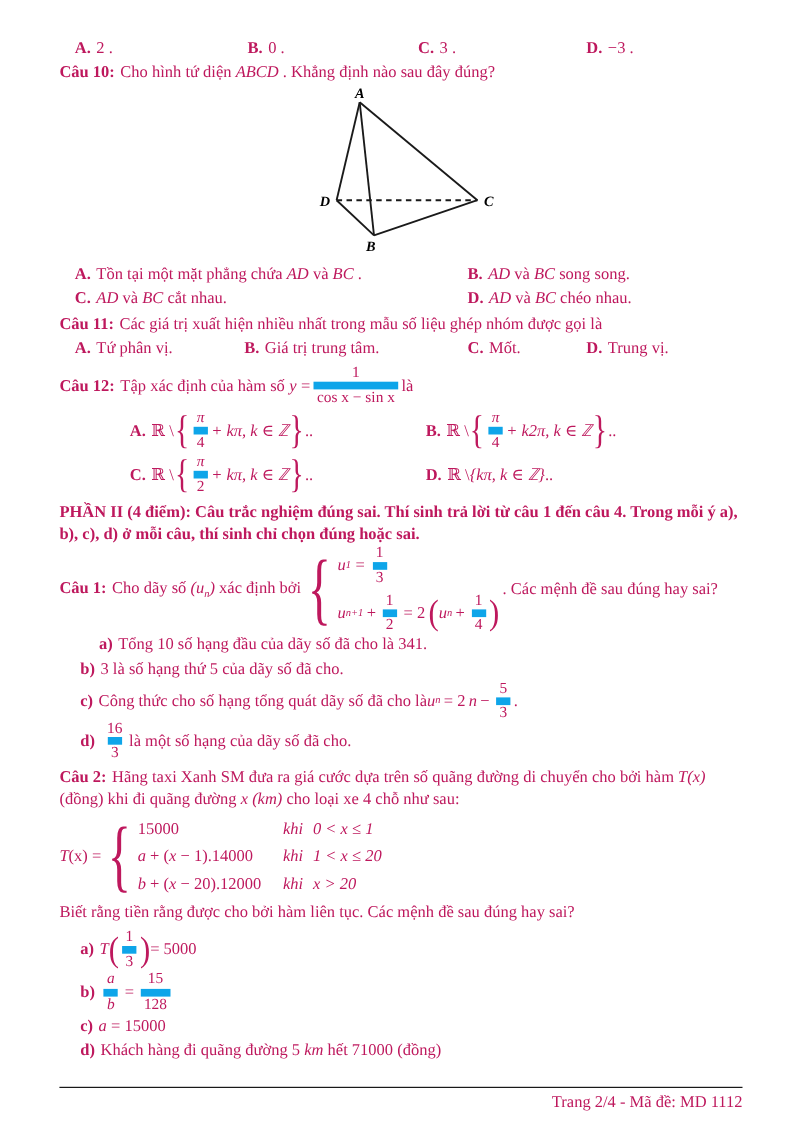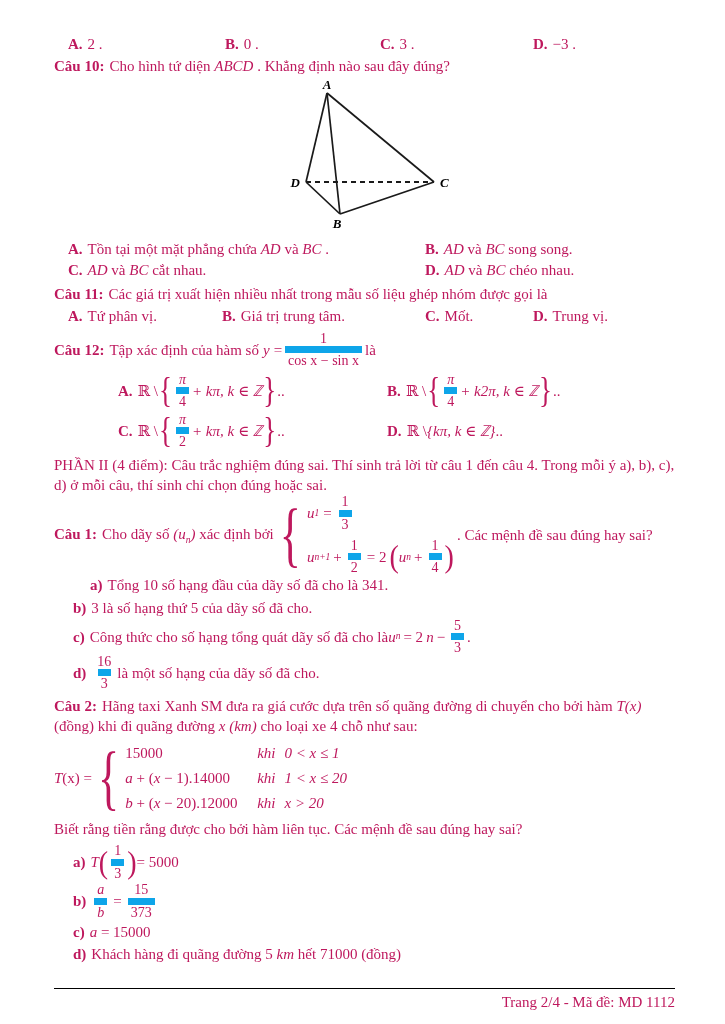--- a/index.html
+++ b/index.html
@@ -23,21 +23,21 @@
   .frac{display:inline-flex;flex-direction:column;align-items:center;vertical-align:middle;line-height:1.12;font-size:14px;margin:0 3px;}
   .frac .num{padding:0 3px;}
   .frac .den{padding:0 3px;border-top:7px solid #0ea5e9;}
   sub{font-size:9.5px;font-style:italic;}
   .q12line{display:flex;align-items:center;margin-top:4px;height:40px;}
   .q12opts{display:grid;grid-template-columns:269px 1fr;margin-left:64px;margin-top:2px;row-gap:2px;}
   .mopt{display:flex;align-items:center;height:38px;}
   .curly-sm{display:inline-block;font-size:27px;line-height:1;transform:scaleY(1.35);transform-origin:center;margin:0 1px;font-weight:400;}
   .curly-big{display:inline-block;font-size:44px;line-height:1;transform:scaleY(1.65);transform-origin:center;margin:0 3px 0 6px;font-weight:400;}
   .bigp{display:inline-block;font-size:28px;line-height:1;transform:scaleY(1.15);vertical-align:middle;font-weight:400;}
-  .bold-par{font-weight:400;margin-top:5px;}
+  .bold-par{font-weight:700;margin-top:5px;}
   .q1block{display:flex;align-items:center;margin-top:4px;height:72px;}
   .sysrows{display:inline-flex;flex-direction:column;gap:5px;margin:0 3px;}
   .sysrow{display:flex;align-items:center;}
   .item{margin-left:19px;margin-top:2px;}
   .tall{display:flex;align-items:center;height:34px;}
   .q2par{margin-top:6px;}
   .pwblock{display:flex;align-items:center;margin-top:4px;height:76px;}
   .pwrows{display:flex;flex-direction:column;gap:5px;margin-left:3px;}
   .pwrow{display:flex;align-items:center;}
   .pwexpr{width:132px;}
@@ -248,21 +248,21 @@
     </p>
   <p class="item tall" style="height:36px;">
       <span class="ol">b)</span>
       <span class="frac">
         <span class="num m">a</span>
         <span class="den m">b</span>
       </span>
       <span style="margin:0 3px;">=</span>
       <span class="frac">
         <span class="num">15</span>
-        <span class="den">373</span>
+        <span class="den">128</span>
       </span>
     </p>
   <p class="item"><span class="ol">c)</span><span class="m">a</span><span> = 15000</span></p>
   <p class="item"><span class="ol">d)</span><span>Khách hàng đi quãng đường </span><span>5 </span><span class="m">km</span><span> hết </span><span>71000</span><span> (đồng)</span></p>
 
   <div class="footer"><span>Trang 2/4 - Mã đề: MD 1112</span></div>
 
 </div>
 
 </body></html>

